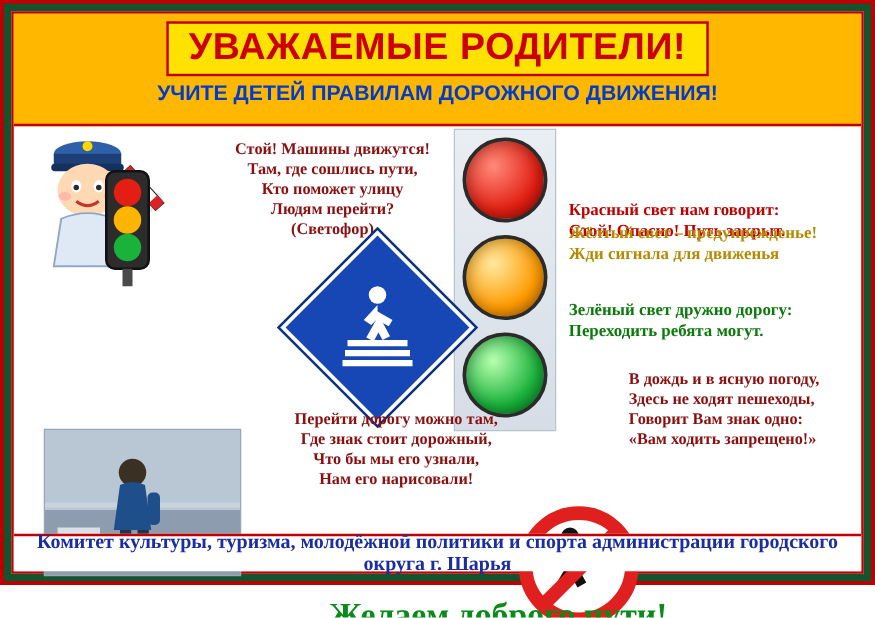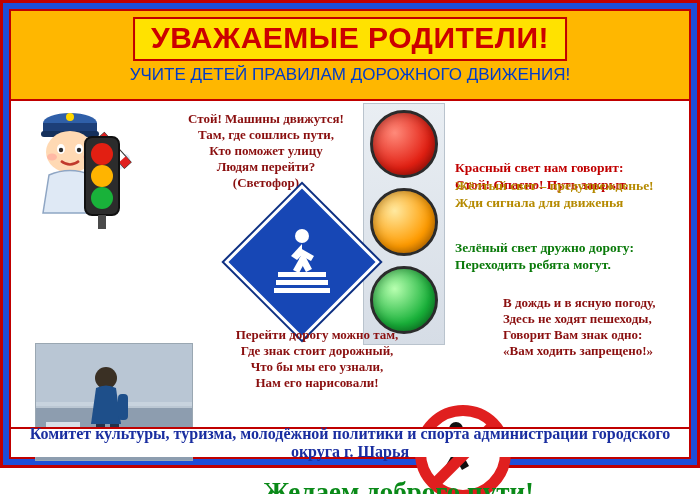--- a/index.html
+++ b/index.html
@@ -6,21 +6,21 @@
   body{
     width:700px;height:494px;
     background:#ffffff;
     font-family:"Liberation Serif", serif;
     overflow:hidden;
   }
   .poster{
     position:relative;
     width:700px;height:468px;
     box-sizing:border-box;
-    background:#1d4ed8;
+    background:#14532d;
     border:3px solid #c00000;
     padding:6px;
   }
   .inner{
     position:relative;
     width:100%;height:100%;
     box-sizing:border-box;
     background:#ffffff;
     border:2px solid #c00000;
   }
@@ -39,21 +39,21 @@
     font-weight:bold;
     font-size:30px;
     color:#cc0000;
     letter-spacing:0.5px;
     white-space:nowrap;
     text-align:center;
   }
   .title-sub{
     position:absolute;left:50%;top:54px;transform:translateX(-50%);
     font-family:"Liberation Sans", sans-serif;
-    font-weight:normal;
+    font-weight:bold;
     font-size:17px;
     color:#003cc8;
     white-space:nowrap;
     text-align:right;
   }
   
   .body{
     position:absolute;left:0;top:88px;right:0;bottom:28px;
   }
   

